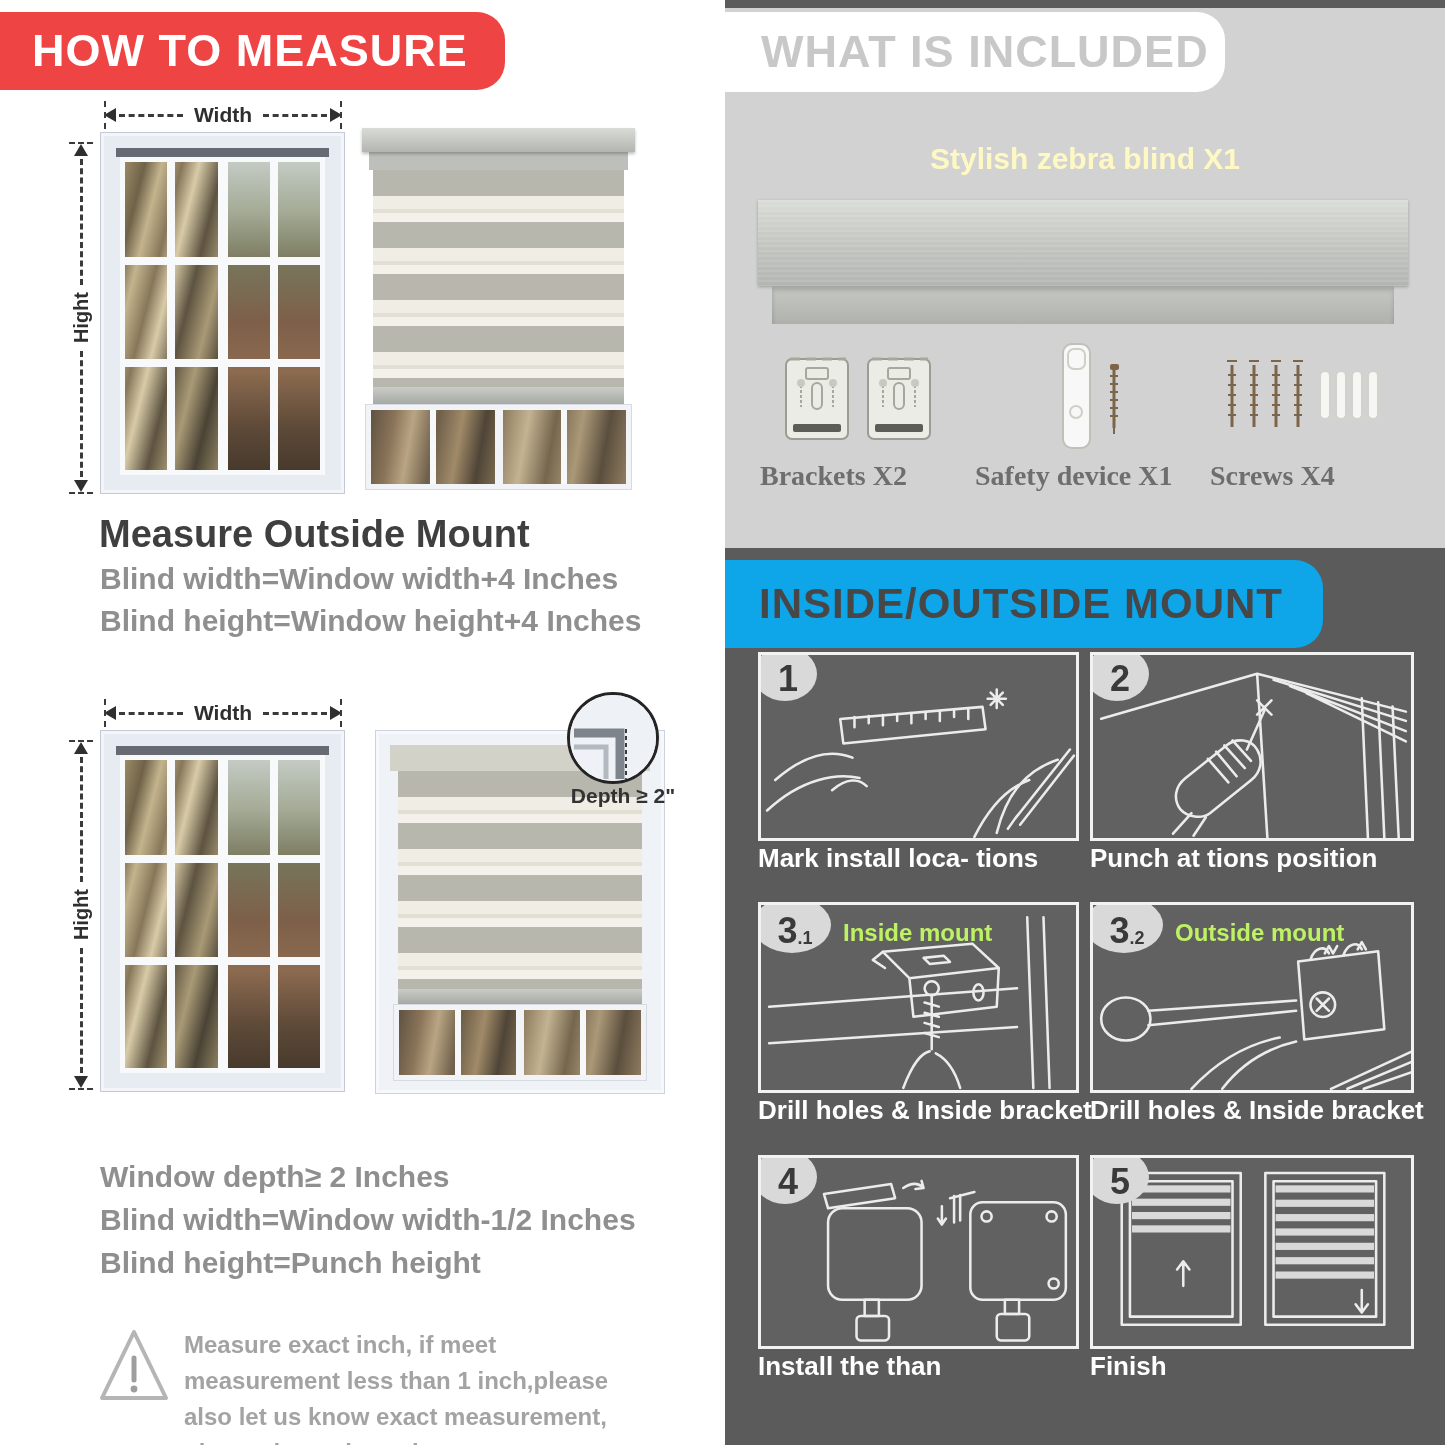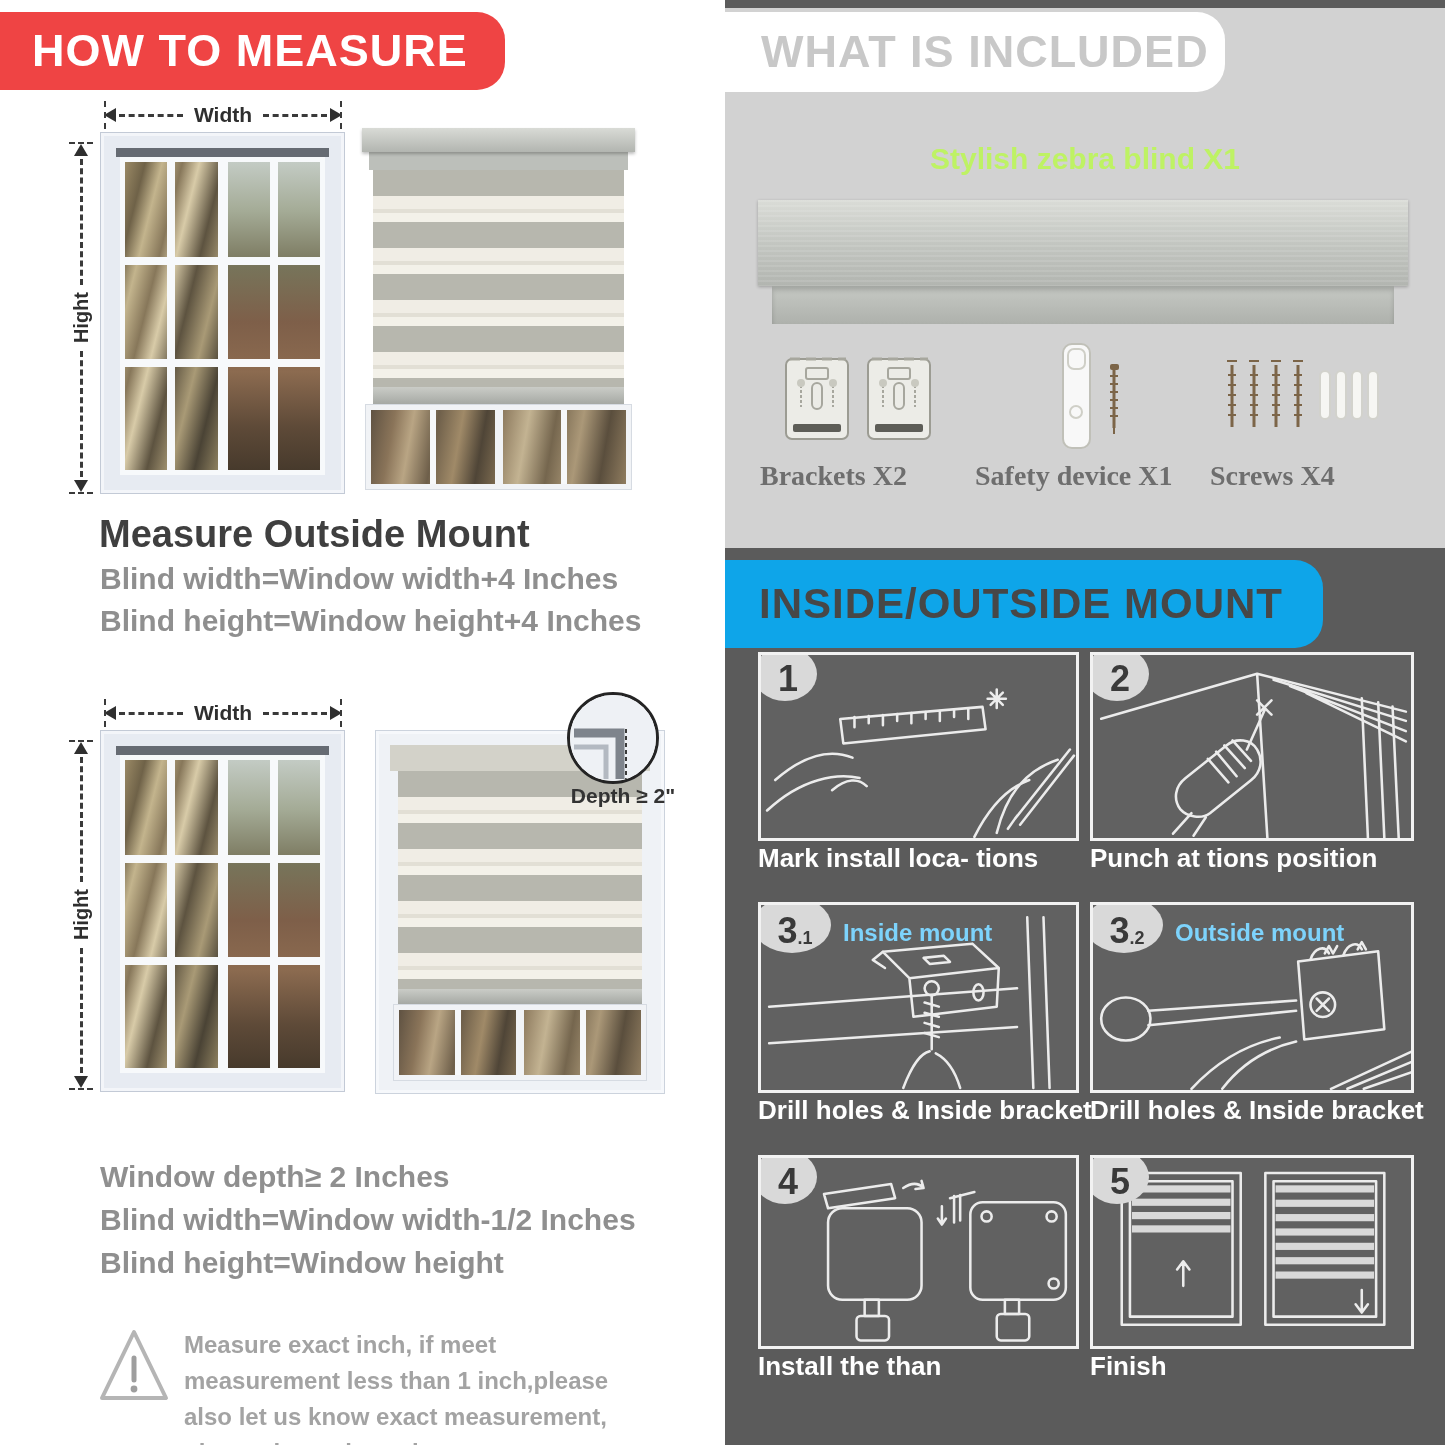--- a/index.html
+++ b/index.html
@@ -77,42 +77,42 @@
        font-size:24px;line-height:36px;color:#a3a3a3;}
   .warn-icon{position:absolute;left:96px;top:1322px;}
 
   
   .right-col{position:absolute;left:725px;top:0;width:720px;height:1445px;background:#5b5b5b;}
   .light-sec{position:absolute;left:0;top:8px;width:720px;height:540px;background:#d2d2d2;}
   .pill-right{position:absolute;left:0;top:12px;width:500px;height:80px;background:#fff;
        border-radius:0 28px 28px 0;display:flex;align-items:center;}
   .pill-right span{color:#c8c8c8;font-weight:bold;font-size:45px;letter-spacing:1px;padding-left:36px;}
   .blind-name{position:absolute;left:0;top:142px;width:720px;text-align:center;
-       font-weight:bold;font-size:30px;color:#bef264;}
+       font-weight:bold;font-size:30px;color:#fef9c3;}
   .bigbar{position:absolute;left:33px;top:200px;width:650px;height:86px;
        background:linear-gradient(180deg,#dadcd7 0%,#c3c6c1 50%,#b2b5b0 100%);
        box-shadow:0 1px 3px rgba(0,0,0,.25);}
   .bigbar:after{content:"";position:absolute;inset:0;
        background:repeating-linear-gradient(180deg,rgba(255,255,255,.10) 0 2px,rgba(0,0,0,0) 2px 5px);}
   .bigbar2{position:absolute;left:47px;top:286px;width:622px;height:38px;
        background:linear-gradient(180deg,#c6c9c4,#aeb1ac);box-shadow:inset 0 4px 5px rgba(0,0,0,.18);}
   .item-img{position:absolute;}
   .item-lbl{position:absolute;top:460px;text-align:left;font-weight:bold;font-size:28px;color:#6e6e6e;font-family:Liberation Serif, serif;}
 
   .pill-dark{position:absolute;left:0;top:560px;width:598px;height:88px;background:#0ea5e9;
        border-radius:0 28px 28px 0;display:flex;align-items:center;}
   .pill-dark span{color:#474747;font-weight:bold;font-size:42px;letter-spacing:1px;padding-left:34px;}
 
   .panel{position:absolute;border:3px solid #f2f2f2;overflow:hidden;background:#616161;}
   .panel .badge{position:absolute;left:-8px;top:-8px;width:64px;height:54px;background:#d9d9d9;
        border-radius:50%;display:flex;align-items:flex-end;justify-content:center;}
   .panel .badge .num{color:#3a3a3a;font-weight:bold;font-size:36px;line-height:44px;padding-left:6px;}
   .panel .badge .sub{color:#3a3a3a;font-weight:bold;font-size:18px;line-height:30px;}
   .panel.wide-badge .badge{width:78px;height:56px;}
-  .panel .ilabel{position:absolute;left:82px;top:14px;color:#7dd3fc;font-weight:bold;font-size:24px;}
+  .panel .ilabel{position:absolute;left:82px;top:14px;color:#bef264;font-weight:bold;font-size:24px;}
   .illus{position:absolute;inset:0;width:100%;height:100%;}
   .caption{position:absolute;color:#fff;font-weight:bold;font-size:26px;}
   .ln{stroke:#ececec;stroke-width:2.5;fill:none;stroke-linecap:round;stroke-linejoin:round;}
   .c1pos{left:33px;top:843px;}  .c2pos{left:365px;top:843px;}
   .c3pos{left:33px;top:1095px;} .c4pos{left:365px;top:1095px;}
   .c5pos{left:33px;top:1351px;} .c6pos{left:365px;top:1351px;}
 </style>
 </head>
 <body>
 
@@ -227,21 +227,21 @@
       <rect x="0" y="0" width="86" height="86" fill="#eef1f5"></rect>
       <path d="M4,38 L50,38 L50,84" stroke="#7e848c" stroke-width="9" fill="none"></path>
       <path d="M4,52 L36,52 L36,84" stroke="#b3b9c1" stroke-width="5" fill="none"></path>
       <path d="M56,34 L56,84" stroke="#3a3a3a" stroke-width="2" stroke-dasharray="4 3" fill="none"></path>
     </svg>
   </div>
   <div class="depth-lbl">Depth ≥ 2"</div>
 
   <div class="m-line" style="top:1160px;">Window depth≥ 2 Inches</div>
   <div class="m-line" style="top:1203px;">Blind width=Window width-1/2 Inches</div>
-  <div class="m-line" style="top:1246px;">Blind height=Window height</div>
+  <div class="m-line" style="top:1246px;">Blind height=Punch height</div>
 
   <svg class="warn-icon" width="76" height="86" viewBox="0 0 76 86">
     <path d="M38,10 L70,76 L6,76 Z" fill="none" stroke="#b5b5b5" stroke-width="4" stroke-linejoin="round"></path>
     <line x1="38" y1="36" x2="38" y2="58" stroke="#9e9e9e" stroke-width="5" stroke-linecap="round"></line>
     <circle cx="38" cy="67" r="3.4" fill="#9e9e9e"></circle>
   </svg>
   <div class="warn-text">Measure exact inch, if meet measurement less than 1 inch,please also let us know exact measurement, please do not leave it</div>
 
   <div class="right-col">
     <div class="light-sec"></div>

